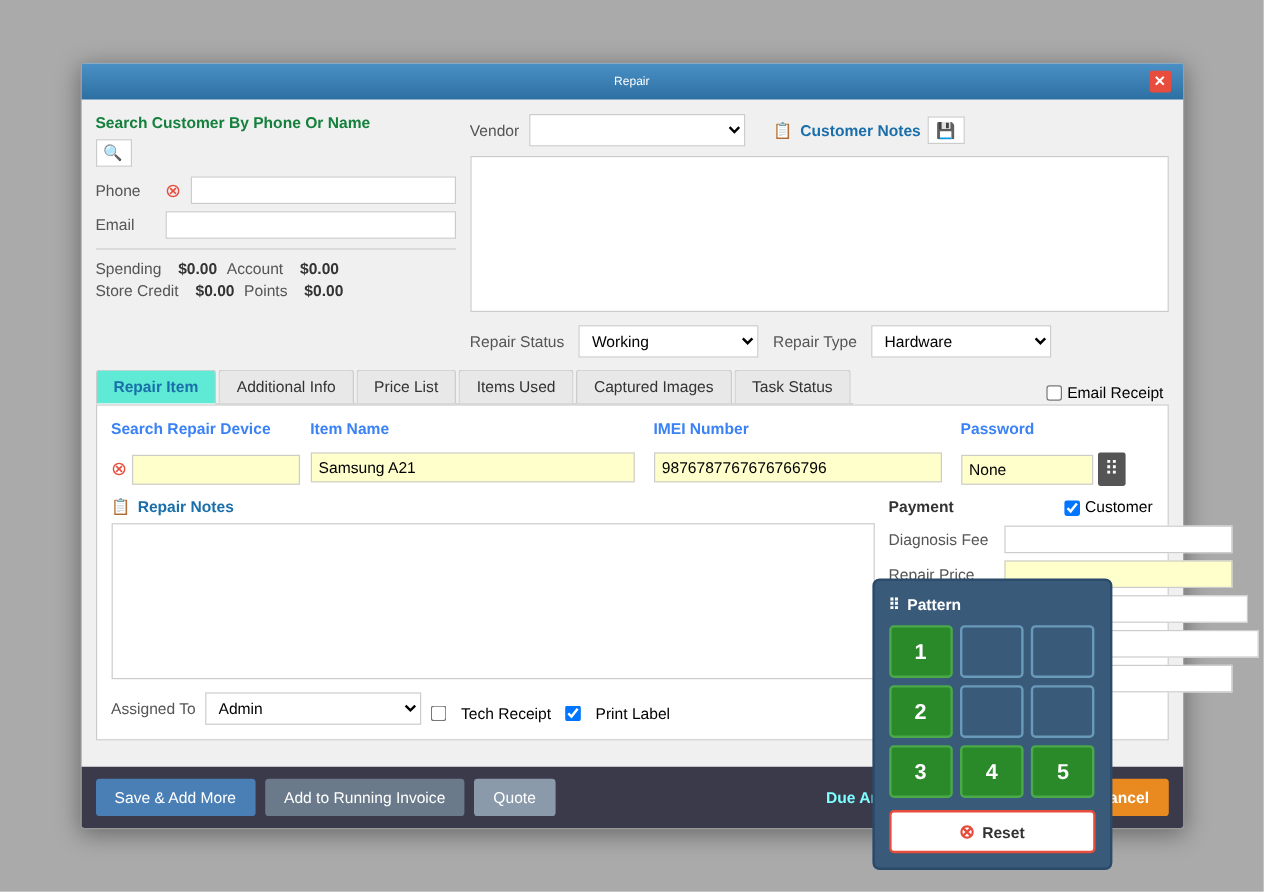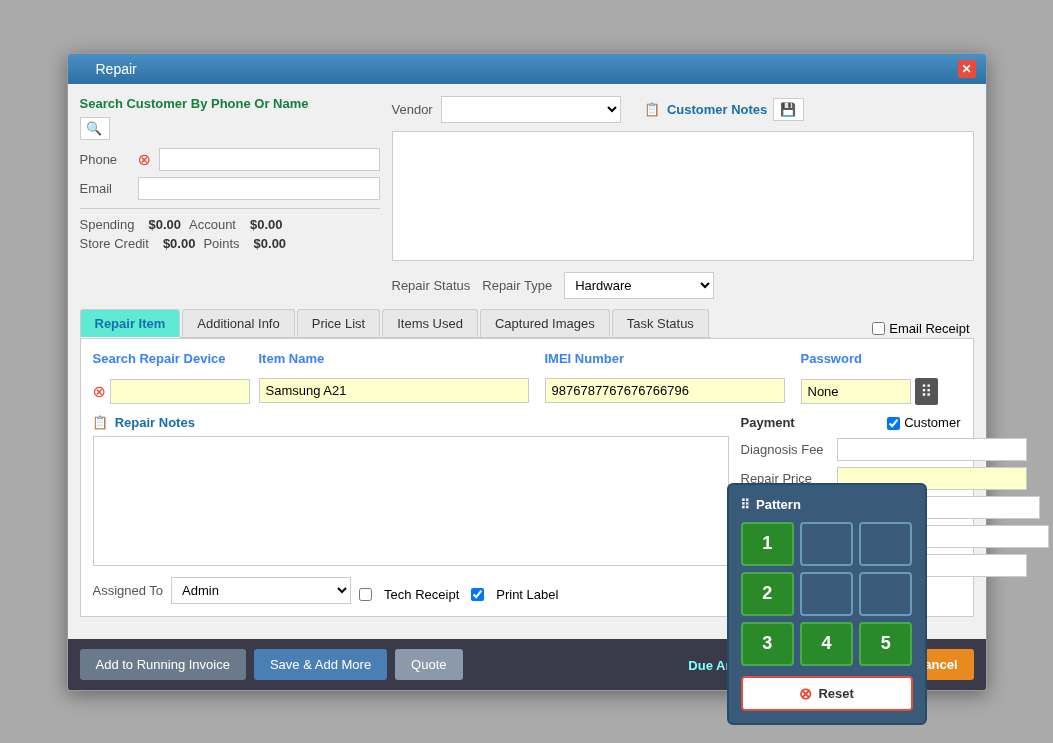--- a/index.html
+++ b/index.html
@@ -1,19 +1,19 @@
 <!DOCTYPE html>
 <html><head>
   <meta charset="utf-8">
   <style>
     * { box-sizing: border-box; margin: 0; padding: 0; font-family: 'Segoe UI', Arial, sans-serif; font-size: 13px; }
     body { background: #aaa; display: flex; justify-content: center; align-items: center; height: 100vh; }
     .window { width: 920px; background: #f0f0f0; border: 1px solid #999; box-shadow: 0 4px 20px rgba(0,0,0,0.4); border-radius: 3px; }
     .title-bar { background: linear-gradient(to bottom, #4a90c4, #2d6fa3); color: white; padding: 6px 10px; display: flex; justify-content: space-between; align-items: center; border-radius: 2px 2px 0 0; }
-    .title-bar-title { flex: 1; text-align: left; font-size: 14px; font-weight: normal; }
+    .title-bar-title { flex: 1; text-align: center; font-size: 10px; font-weight: normal; }
     .close-btn { background: #e74c3c; border: none; color: white; width: 18px; height: 18px; border-radius: 2px; cursor: pointer; font-weight: bold; font-size: 12px; display: flex; align-items: center; justify-content: center; }
     .content { padding: 12px; }
     .top-section { display: flex; gap: 12px; margin-bottom: 10px; }
     .left-panel { width: 300px; flex-shrink: 0; }
     .right-panel { flex: 1; }
     .search-label { color: #15803d; font-weight: bold; margin-bottom: 6px; display: block; }
     .search-row { display: flex; align-items: center; gap: 4px; margin-bottom: 8px; }
     .search-input { background: #ffffcc; border: 1px solid #ccc; padding: 4px 6px; flex: 1; }
     .search-btn { background: #fff; border: 1px solid #ccc; padding: 3px 6px; cursor: pointer; }
     .form-row { display: flex; align-items: center; gap: 8px; margin-bottom: 6px; }
@@ -144,20 +144,26 @@
             </select>
             <div style="margin-left:16px; display:flex; align-items:center; gap:6px;">
               <span style="color:#1a6faa;">📋</span>
               <span class="notes-link">Customer Notes</span>
               <button class="save-note-btn" style="margin-left:auto;">💾</button>
             </div>
           </div>
           <textarea class="notes-area" style=""></textarea>
           <div class="status-row">
             <span class="status-label">Repair Status</span>
+            <select class="status-select">
+              <option>Working</option>
+              <option>Pending</option>
+              <option>Completed</option>
+              <option>Cancelled</option>
+            </select>
             <span class="status-label">Repair Type</span>
             <select class="status-select">
               <option>Hardware</option>
               <option>Software</option>
               <option>Other</option>
             </select>
           </div>
         </div>
       </div>
 
@@ -263,22 +269,22 @@
             <div class="payment-row">
               <span class="payment-label">Deposit</span>
               <input class="payment-input" type="text" style="">
             </div>
           </div>
         </div>
       </div>
     </div>
 
     <div class="footer">
+      <button class="footer-btn btn-blue">Save &amp; Add More</button>
       <button class="footer-btn btn-gray">Add to Running Invoice</button>
-      <button class="footer-btn btn-blue">Save &amp; Add More</button>
       <button class="footer-btn btn-light">Quote</button>
       <div class="due-amount">
         <span>Due Amount</span>
         &nbsp;<span style="color:#7fffd4; font-weight:bold;">$15.00</span>
       </div>
       <button class="footer-btn btn-disabled" style="margin-left:8px;">Save</button>
       <button class="footer-btn btn-orange">Cancel</button>
     </div>
   </div>
 

